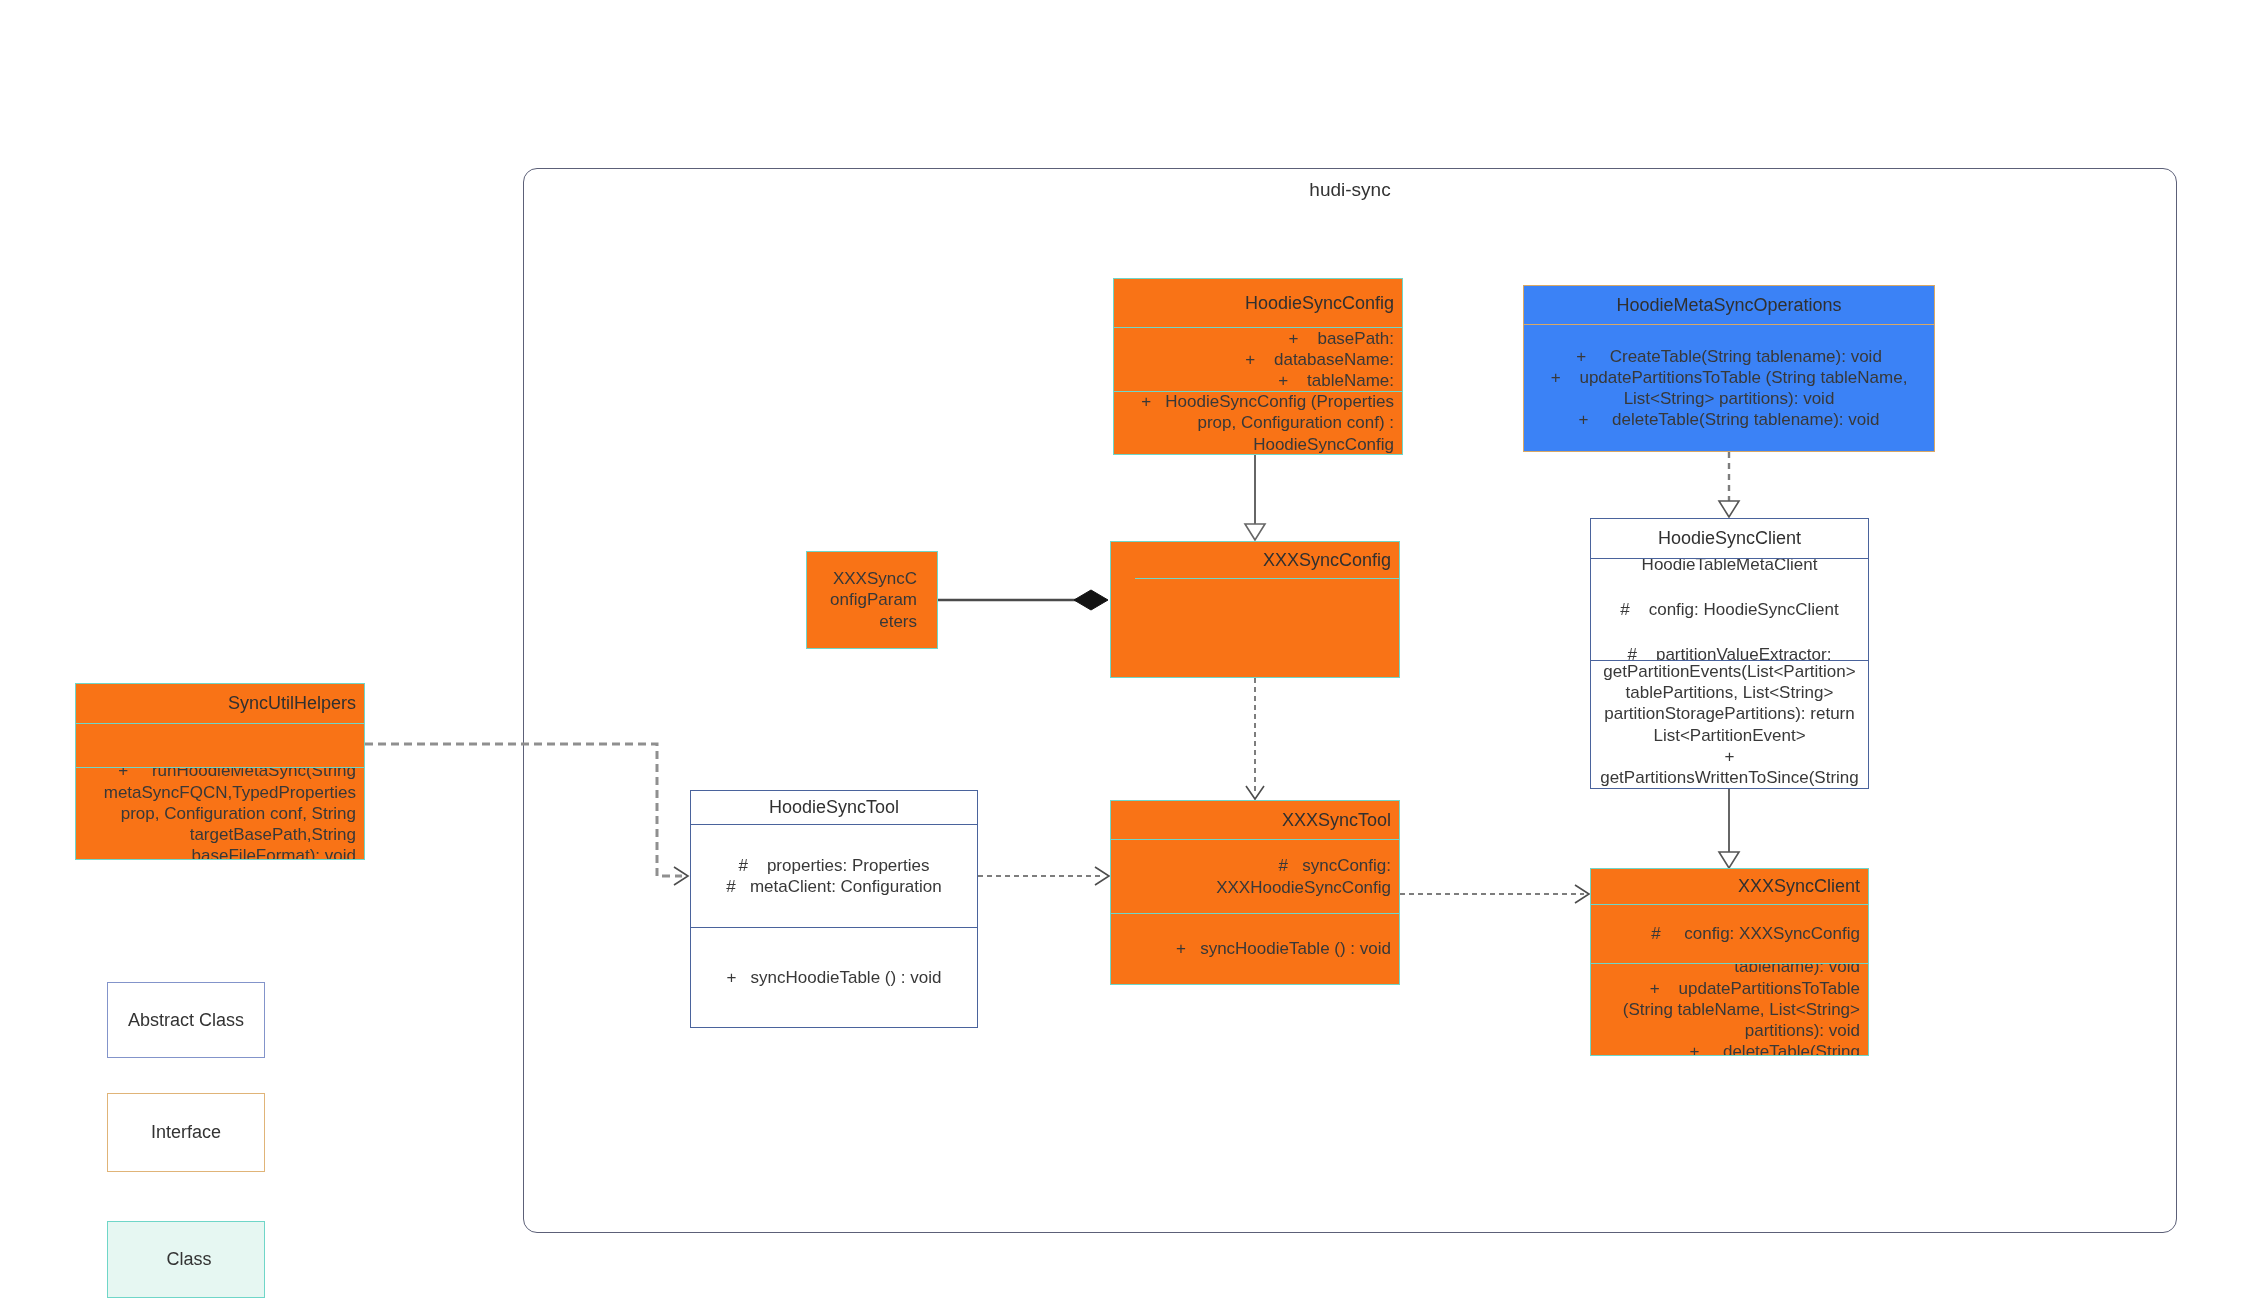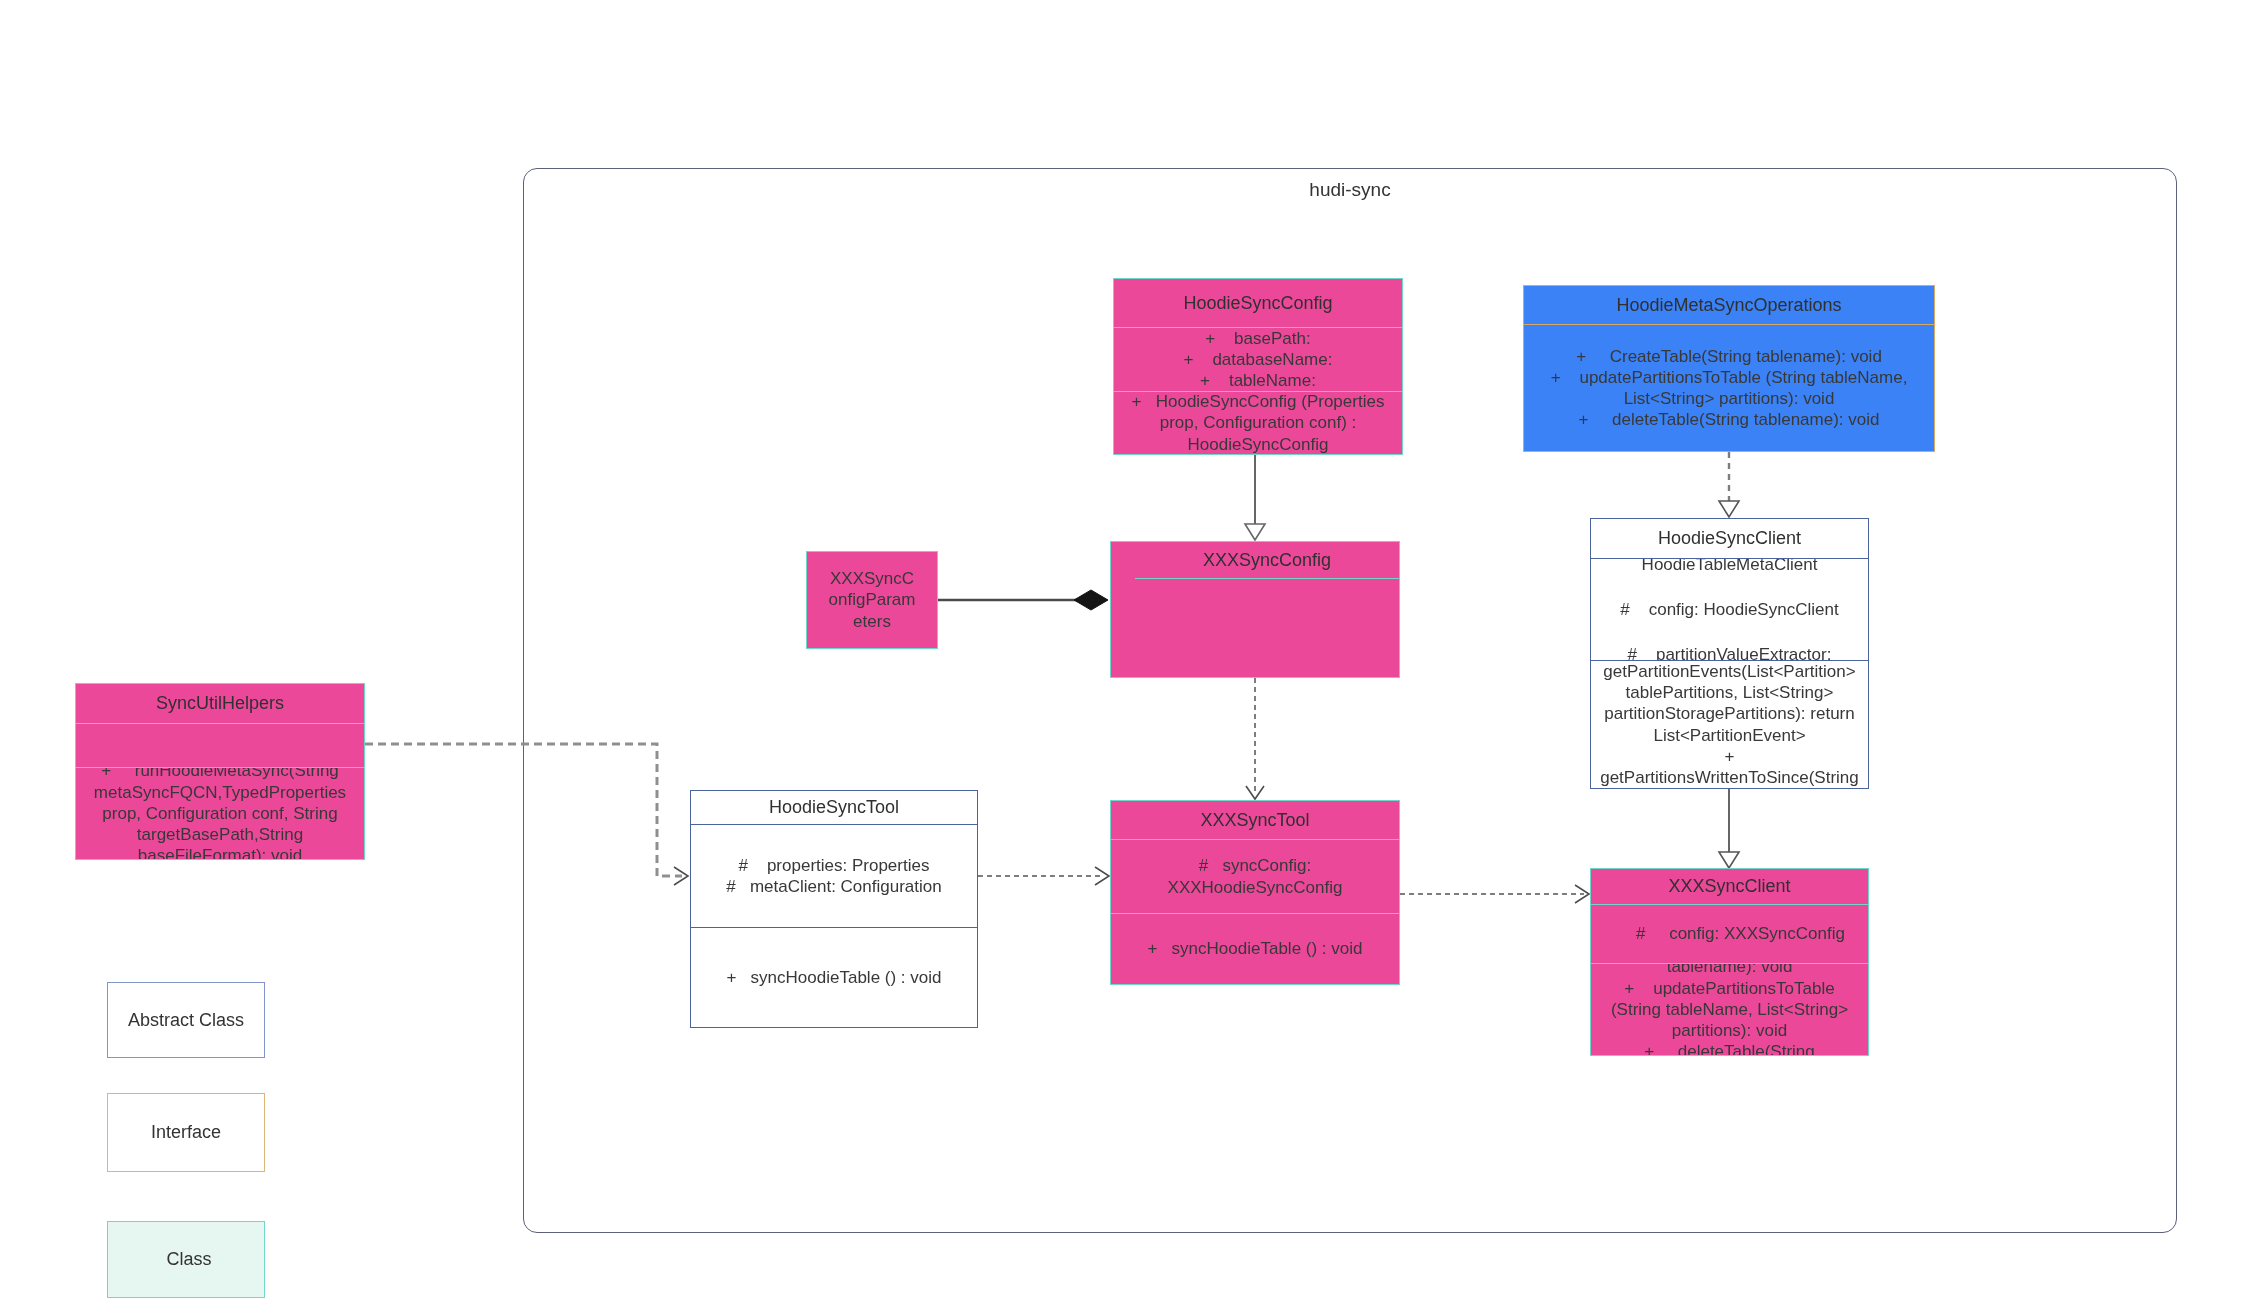--- a/index.html
+++ b/index.html
@@ -34,21 +34,21 @@
   .box {
     position: absolute;
     display: flex;
     flex-direction: column;
     box-sizing: border-box;
     background: #ffffff;
     text-align: center;
     font-size: 17px;
     line-height: 1.25;
   }
-  .box.teal      { background: #ec4899; border: 1.5px solid #6fd6c8; }
+  .box.teal      { background: #f97316; border: 1.5px solid #6fd6c8; text-align: right; }
   .box.abstract  { background: #ffffff; border: 1.5px solid #4a639c; }
   .box.iface     { background: #3b82f6; border: 1.5px solid #d8a865; }
 
   .sec {
     display: flex;
     flex-direction: column;
     justify-content: center;
     align-items: center;
     box-sizing: border-box;
     padding: 3px 8px;

